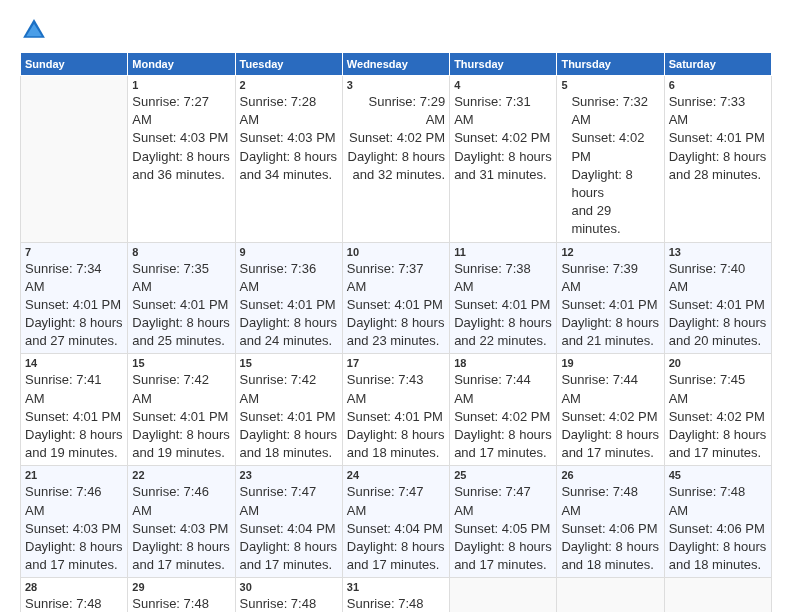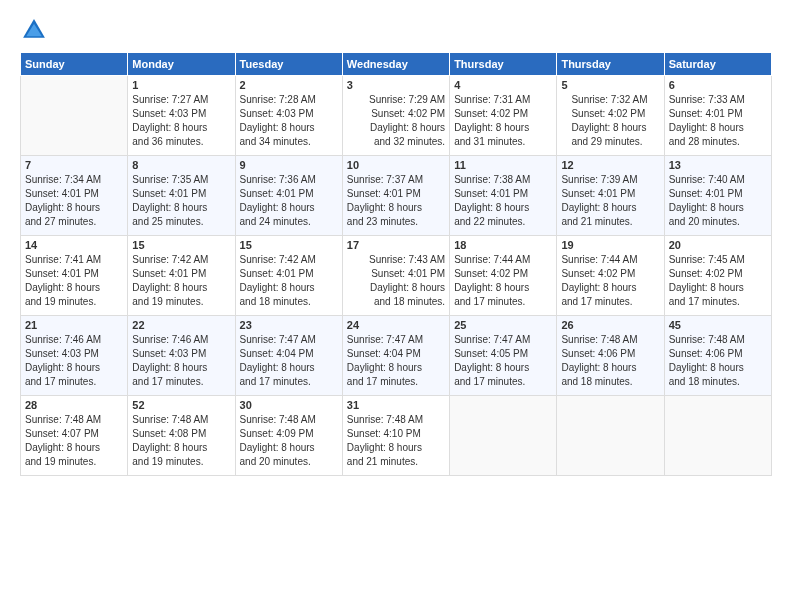--- a/index.html
+++ b/index.html
@@ -77,21 +77,21 @@
     .calendar tr:nth-child(even) td {
       background: #f5f8ff;
     }
     .day-num {
       font-weight: bold;
       font-size: 11px;
       margin-bottom: 2px;
       display: block;
     }
     .cell-text {
-      font-size: 10px;
+      font-size: 13px;
       line-height: 1.4;
       color: #333;
     }
     .empty-cell {
       background: #f9f9f9 !important;
     }
   </style>
 </head>
 <body>
 
@@ -239,21 +239,21 @@
           </td>
           <td>
             <span class="day-num">15</span>
             <div class="cell-text" style="white-space: pre-line;">Sunrise: 7:42 AM
 Sunset: 4:01 PM
 Daylight: 8 hours
 and 18 minutes.</div>
           </td>
           <td>
             <span class="day-num">17</span>
-            <div class="cell-text" style="white-space: pre-line; text-align: right;">Sunrise: 7:43 AM
+            <div class="cell-text" style="white-space: pre-line;">Sunrise: 7:43 AM
 Sunset: 4:01 PM
 Daylight: 8 hours
 and 18 minutes.</div>
           </td>
           <td>
             <span class="day-num">18</span>
             <div class="cell-text" style="white-space: pre-line;">Sunrise: 7:44 AM
 Sunset: 4:02 PM
 Daylight: 8 hours
 and 17 minutes.</div>
@@ -326,21 +326,21 @@
         </tr>
         <tr>
           <td>
             <span class="day-num">28</span>
             <div class="cell-text" style="white-space: pre-line;">Sunrise: 7:48 AM
 Sunset: 4:07 PM
 Daylight: 8 hours
 and 19 minutes.</div>
           </td>
           <td>
-            <span class="day-num">52</span>
+            <span class="day-num">29</span>
             <div class="cell-text" style="white-space: pre-line;">Sunrise: 7:48 AM
 Sunset: 4:08 PM
 Daylight: 8 hours
 and 19 minutes.</div>
           </td>
           <td>
             <span class="day-num">30</span>
             <div class="cell-text" style="white-space: pre-line;">Sunrise: 7:48 AM
 Sunset: 4:09 PM
 Daylight: 8 hours

